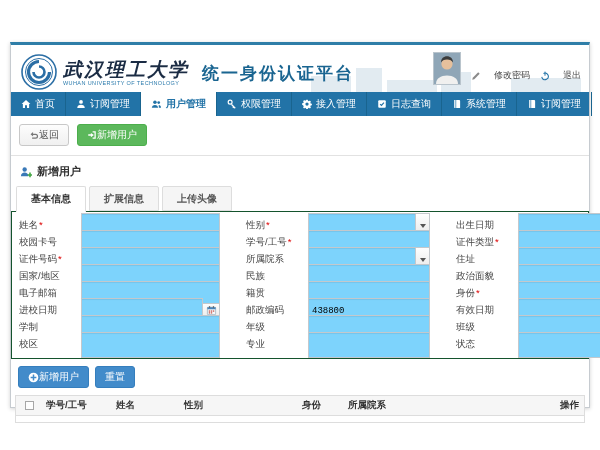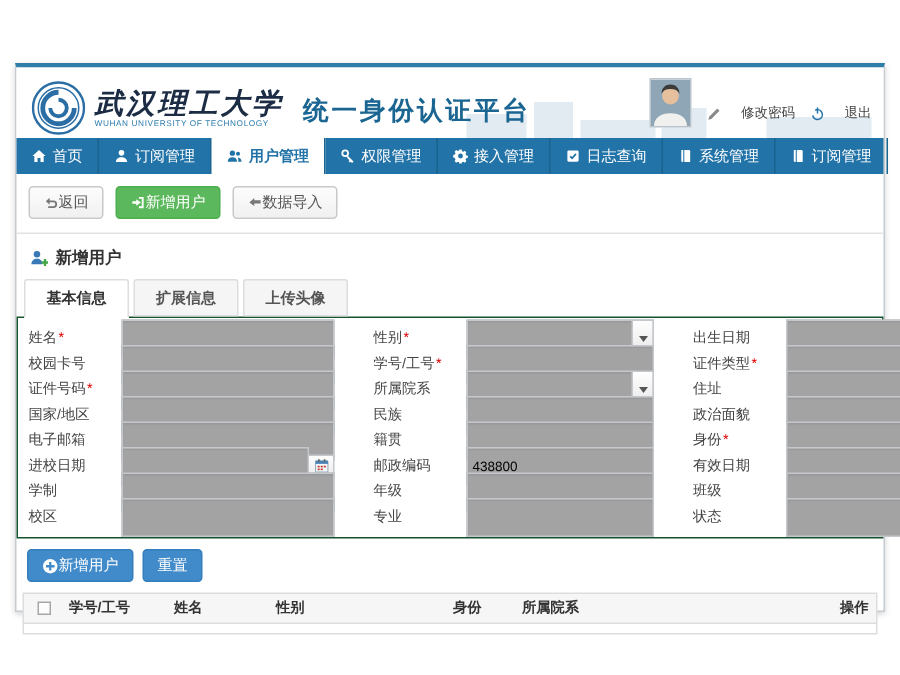--- a/index.html
+++ b/index.html
@@ -54,23 +54,23 @@
          cursor:pointer; position:relative; }
   .tab.active { background:#fff; color:#333; border-bottom-color:#fff; margin-bottom:-1px; z-index:2; }
 
   .panel { margin:0 0; border:1px solid #14532d; background:#fff; padding:5px 2px 5px 7px; }
   .fgrid { display:grid; grid-template-columns:1fr 1fr 1fr; grid-auto-rows:17px; }
   .fcell { display:flex; align-items:center; padding-right:26px; }
   .fcell.c3 { padding-right:12px; }
   .flabel { width:62px; flex:none; font-size:9.5px; color:#444; white-space:nowrap; }
   .req { color:#dd0000; margin-left:1px; }
   .fctrl { flex:1; display:flex; align-items:center; position:relative; min-width:0; }
-  .txt { flex:1; min-width:0; height:15px; border:1px solid #c4c8cc; background:#a3a3a3;
+  .txt { flex:1; min-width:0; height:15px; border:1px solid #c4c8cc; background:#7dd3fc;
          box-shadow:inset 0 1px 1px rgba(0,0,0,.07); font-size:9px; padding:12px 3px;
-         font-family:Liberation Sans, sans-serif; outline:none; }
+         font-family:Liberation Mono, monospace; outline:none; }
   .ddl { position:absolute; right:1px; top:1px; bottom:1px; width:14px;
          background:linear-gradient(#fefefe,#e6e6e6); border-left:1px solid #c4c8cc;
          display:flex; align-items:center; justify-content:center; cursor:pointer; }
   .ddl .tri { width:0; height:0; border-left:3px solid transparent;
               border-right:3px solid transparent; border-top:4px solid #555; }
   .cal-btn { width:17px; height:15px; flex:none; border:1px solid #c4c8cc; border-left:none;
              background:linear-gradient(#fdfdfd,#ececec); display:flex; align-items:center;
              justify-content:center; cursor:pointer; }
 
   
@@ -226,28 +226,20 @@
         <span>返回</span>
       </span>
       <span class="btn btn-green">
         <span class="icn" style="color:#fff;">
           <svg width="10" height="10" viewBox="0 0 16 16" fill="currentColor">
               <path d="M9 2h5v12H9v-2h3V4H9z"></path>
               <path d="M11 8 6.2 4.6v2.1H2v2.6h4.2v2.1z"></path>
             </svg>
         </span>
         <span>新增用户</span>
-      </span>
-      <span class="btn btn-light">
-        <span class="icn" style="color:#777;">
-          <svg width="10" height="10" viewBox="0 0 16 16" fill="currentColor">
-              <path d="M7.2 3.2v2.5H14v3.4H7.2v2.5L2 7.9z"></path>
-            </svg>
-        </span>
-        <span>数据导入</span>
       </span>
     </div>
 
     <div class="section-head">
       <span class="icn">
         <svg width="12" height="12" viewBox="0 0 16 16">
           <circle cx="6.2" cy="4.6" r="2.9" fill="#3a79b8"></circle>
           <path d="M1.2 13.6c0-3.3 2.3-5 5-5s5 1.7 5 5z" fill="#3a79b8"></path>
           <path d="M12.3 8.8h2.1v2.1h2.1v2.1h-2.1v2.1h-2.1v-2.1h-2.1v-2.1h2.1z" fill="#42a642"></path>
         </svg>

